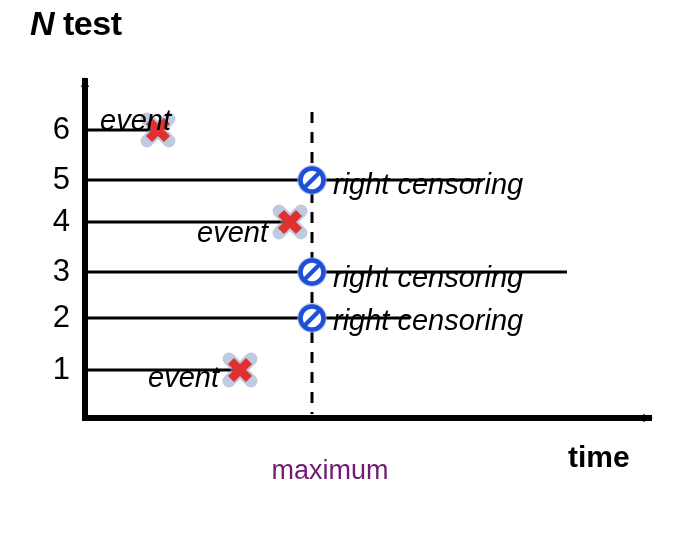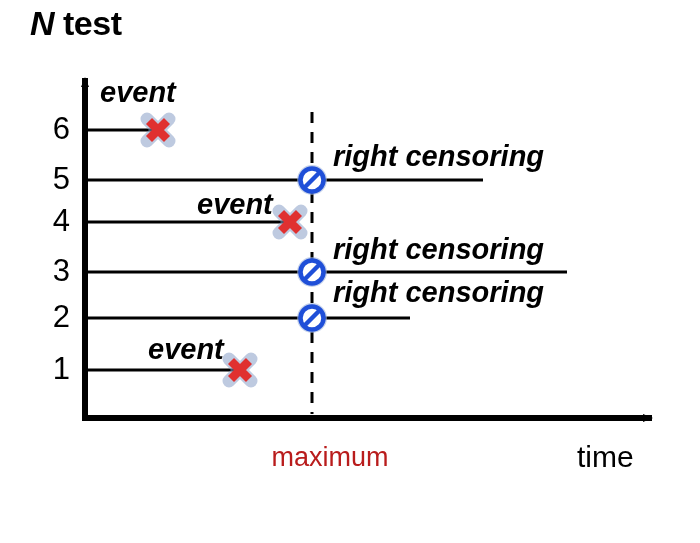--- a/index.html
+++ b/index.html
@@ -48,29 +48,29 @@
     font-size: 31px;
     font-weight: normal;
     text-align: right;
     width: 40px;
     left: 30px;
   }
   
   .anno {
     font-size: 29px;
     font-style: italic;
-    font-weight: bold;
+    font-weight: normal;
+    margin-top: 28px;
   }
   
   .axis-time {
     font-size: 30px;
-    font-weight: normal;
+    font-weight: bold;
     left: 568px;
     top: 442px;
-    margin-left: 9px;
   }
   
   .caption-blue {
     font-size: 27px;
     font-weight: normal;
     text-align: center;
     width: 340px;
     left: 160px;
   }
 </style>
@@ -154,15 +154,15 @@
   <div class="lbl anno" style="left:197px; top:190px;">event</div>
 
   <div class="lbl anno" style="left:333px; top:235px;">right censoring</div>
 
   <div class="lbl anno" style="left:333px; top:278px;">right censoring</div>
 
   <div class="lbl anno" style="left:148px; top:335px;">event</div>
 
   <div class="lbl axis-time">time</div>
 
-  <div class="lbl caption-blue" style="top:444px; color:#b91c1c;">maximum</div>
+  <div class="lbl caption-blue" style="top:457px; color:#701a75;">maximum</div>
 
 </div>
 
 </body></html>

